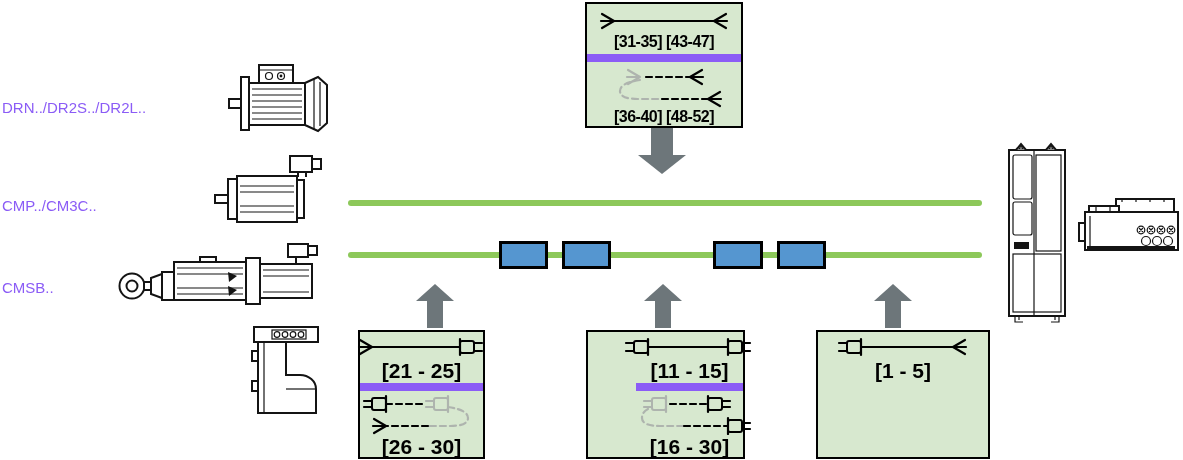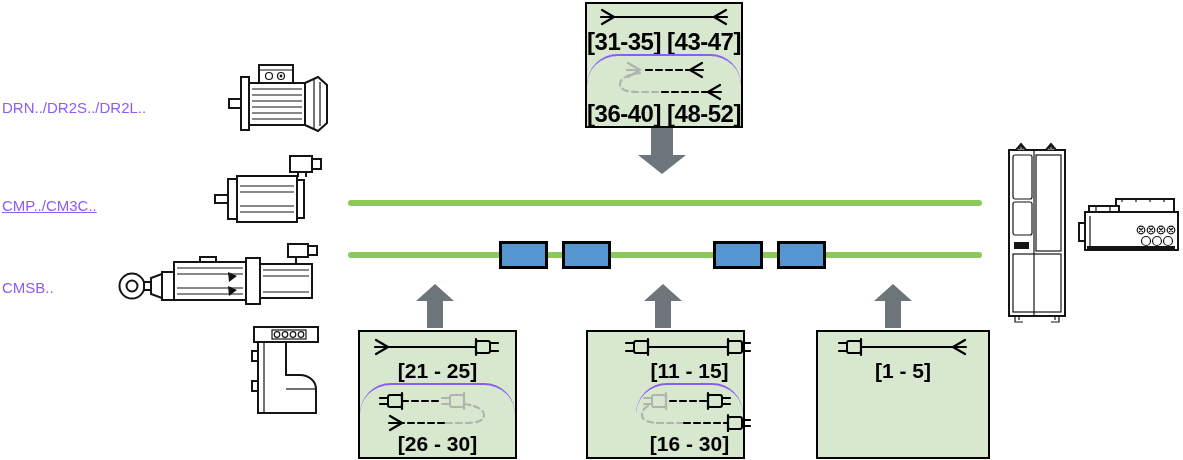--- a/index.html
+++ b/index.html
@@ -15,39 +15,39 @@
   .thin{stroke:#141414;fill:none;stroke-width:1.2;}
   .darkfill{fill:#141414;stroke:none;}
   .bus-line{position:absolute;height:6px;background:var(--bus-line,#8dc85a);border-radius:3px;}
   .plug-box{position:absolute;top:241px;height:28px;background:var(--connector-fill,#5596d0);
     border:3px solid #000;box-sizing:border-box;}
   .arrow{position:absolute;}
   .arrow-shape{fill:var(--arrow,#6d767a);}
   .cable-box{position:absolute;background:var(--box-fill,#d7e8cf);border:2px solid #000;
     box-sizing:border-box;display:flex;flex-direction:column;}
   .cable-section{display:flex;flex-direction:column;align-items:center;justify-content:center;gap:1px;}
-  .cable-section.sec-b{border-top:2px solid #8b5cf6;flex:1 1 auto;border-radius:31px;}
+  .cable-section.sec-b{border-top:8px solid #8b5cf6;flex:1 1 auto;}
   .cable-section.sec-a{flex:0 0 50px;}
   .cable-box.bottom .cable-section.sec-a{flex:0 0 51px;}
   .cable-range{font-weight:bold;font-size:21px;line-height:1;color:#000;white-space:nowrap;}
-  .cable-box.top .cable-range{font-size:24px;letter-spacing:-0.5px;}
+  .cable-box.top .cable-range{font-size:16px;letter-spacing:-0.5px;}
   .cicon{display:block;}
   .ck{stroke:#000;fill:none;stroke-width:2.2;stroke-linecap:round;}
   .ckf{stroke:#000;fill:var(--box-fill,#d7e8cf);stroke-width:2;}
   .cg{stroke:#aeb4ae;fill:none;stroke-width:2.2;stroke-linecap:round;}
   .cgf{stroke:#aeb4ae;fill:var(--box-fill,#d7e8cf);stroke-width:2;}
   .dash{stroke-dasharray:6 4;}
 </style>
 </head>
 <body>
 
 <div class="canvas">
 
   <div class="motor-label" style="left:2px;top:100px;">DRN../DR2S../DR2L..</div>
-  <div class="motor-label" style="left:2px;top:198px;text-decoration:underline;">CMP../CM3C..</div>
+  <div class="motor-label" style="left:2px;top:198px;">CMP../CM3C..</div>
   <div class="motor-label" style="left:2px;top:280px;">CMSB..</div>
 
   <div class="device" style="left:228px;top:62px;">
     <svg width="106" height="84" viewBox="0 0 106 84">
       <rect class="lineart" x="1" y="37" width="12" height="9"></rect>
       <rect class="lineart" x="13" y="15" width="8" height="53"></rect>
       <rect class="lineart" x="31" y="3" width="34" height="18"></rect>
       <line class="thin" x1="31" y1="8" x2="65" y2="8"></line>
       <circle class="thin" cx="41" cy="14" r="3.5"></circle>
         <circle class="thin" cx="53" cy="14" r="3.5"></circle>
@@ -164,21 +164,21 @@
         <path class="cg dash" d="M46 16 C 32 18, 26 22, 26 27 C 26 33, 34 35, 44 35 H 68"></path>
         <path class="ck dash" d="M52 13 H 96"></path>
         <path class="ck" d="M96 13 L108 6 M96 13 L109 13 M96 13 L108 20"></path>
         <path class="ck dash" d="M68 35 H 114"></path>
         <path class="ck" d="M114 35 L126 28 M114 35 L127 35 M114 35 L126 42"></path>
       </svg>
       <div class="cable-range">[36-40] [48-52]</div>
     </div>
   </div>
 
-  <div class="cable-box bottom" style="left:358px;top:330px;width:159px;height:129px;">
+  <div class="cable-box bottom" style="left:358px;top:330px;width:127px;height:129px;">
     <div class="cable-section sec-a">
       <svg class="cicon" width="132" height="24" viewBox="0 0 132 24">
         <path class="ck" d="M16 12 L4 5 M16 12 L3 12 M16 12 L4 19"></path>
         <line class="ck" x1="16" y1="12" x2="104" y2="12"></line>
         <rect class="ckf" x="104" y="6" width="14" height="12" rx="2"></rect>
         <line class="ck" x1="104" y1="4" x2="104" y2="20"></line>
         <path class="ck" d="M118 8 L126 8 M118 16 L126 16"></path>
       </svg>
       <div class="cable-range">[21 - 25]</div>
     </div>

